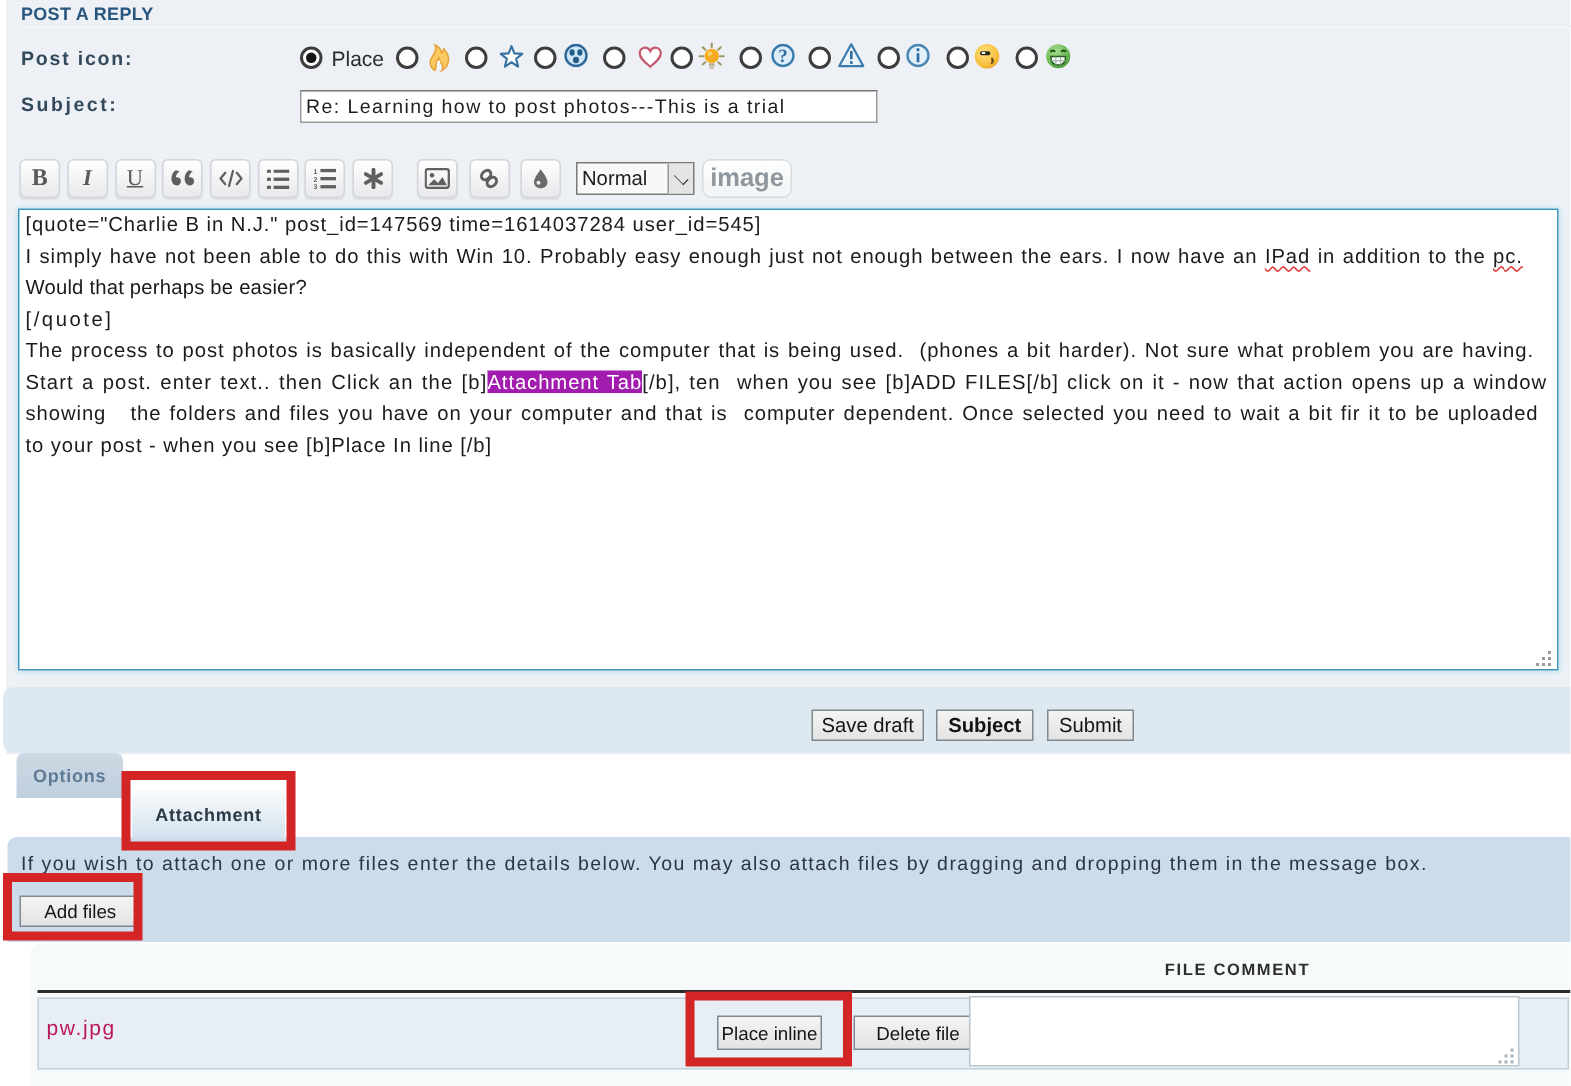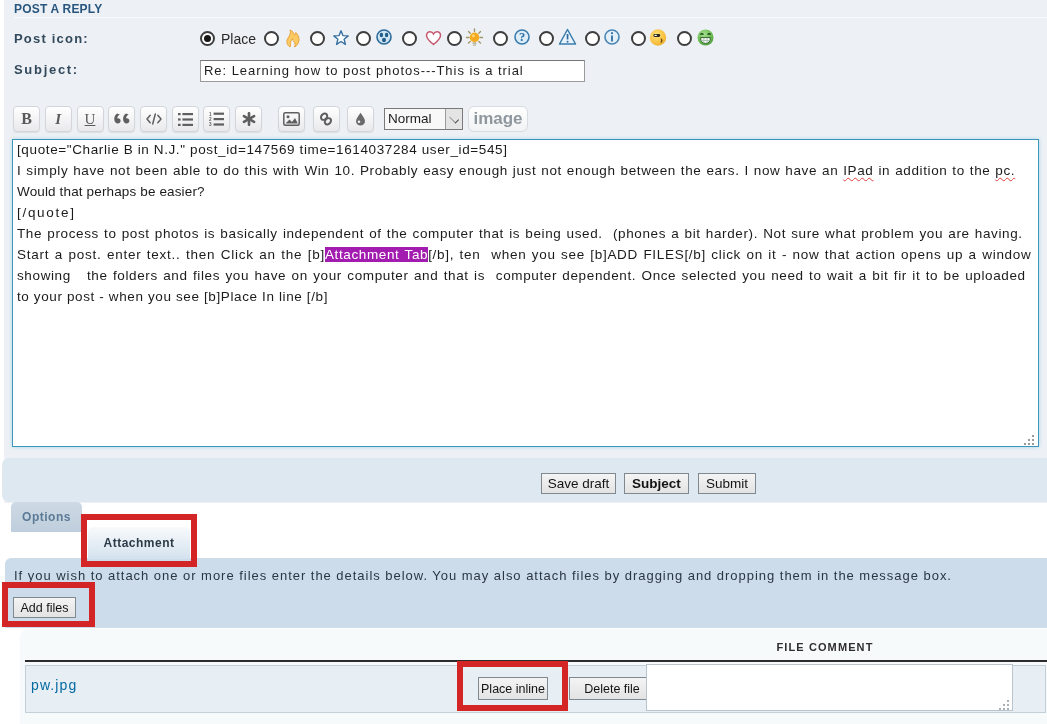--- a/index.html
+++ b/index.html
@@ -52,31 +52,31 @@
 
   
   #tab-options { left:11px; top:502px; width:71px; height:30px; background:linear-gradient(#cdd9e4,#bfcedd); border-radius:5px 5px 0 0; display:flex; align-items:center; justify-content:center; font-size:12px; font-weight:bold; color:#5c7a96; letter-spacing:0.5px; }
   #tab-attach { left:88px; top:527px; width:102px; height:32px; background:linear-gradient(#f8fafc,#d4e2ee); border-radius:5px 5px 0 0; display:flex; align-items:center; justify-content:center; font-size:12px; font-weight:bold; color:#2b3a47; letter-spacing:0.5px; }
   .redbox { border:6px solid #d32525; }
   #red1 { left:81px; top:514px; width:116px; height:53px; }
 
   
   #panel2 { left:5px; top:558px; width:1042px; height:70px; background:#ccdcea; border-radius:6px 0 0 0; }
   #notice { left:14px; top:568px; font-size:13px; color:#2b3743; letter-spacing:0.97px; }
-  #addfiles { left:13px; top:597px; width:63px; height:21px; font-size:12.5px; }
+  #addfiles { left:13px; top:597px; width:81px; height:21px; font-size:12.5px; }
   #red2 { left:2px; top:582px; width:93px; height:45px; }
 
   
   #panel3 { left:20px; top:629px; width:1027px; height:95px; background:#f7fafb; border-radius:8px 0 0 0; }
   .th { font-size:11px; font-weight:bold; color:#2e2e2e; letter-spacing:1.1px; }
   #th1 { left:0; top:641px; width:662px; text-align:center; }
   #th2 { left:644px; top:641px; width:362px; text-align:center; }
   #thline { left:25px; top:660px; width:1022px; height:2px; background:#2c2c2c; }
   #row { left:25px; top:665px; width:1021px; height:48px; background:#e7eff5; border:1px solid #c2d0da; }
-  #pwjpg { left:31px; top:677px; font-size:14px; color:#0369a1; letter-spacing:1.1px; }
+  #pwjpg { left:31px; top:677px; font-size:14px; color:#be185d; letter-spacing:1.1px; }
   #placeinline { left:478px; top:677px; width:70px; height:23px; font-size:12.5px; }
   #deletefile { left:569px; top:677px; width:86px; height:23px; font-size:12.5px; }
   #red3 { left:457px; top:661px; width:111px; height:50px; }
   #comment { left:646px; top:664px; width:367px; height:47px; background:#fff; border:1px solid #b9c4cc; }
   #grip2 { left:998px; top:697px; }
 </style>
 </head>
 <body>
 <div id="page">
   <div class="abs" id="panel1"></div>

